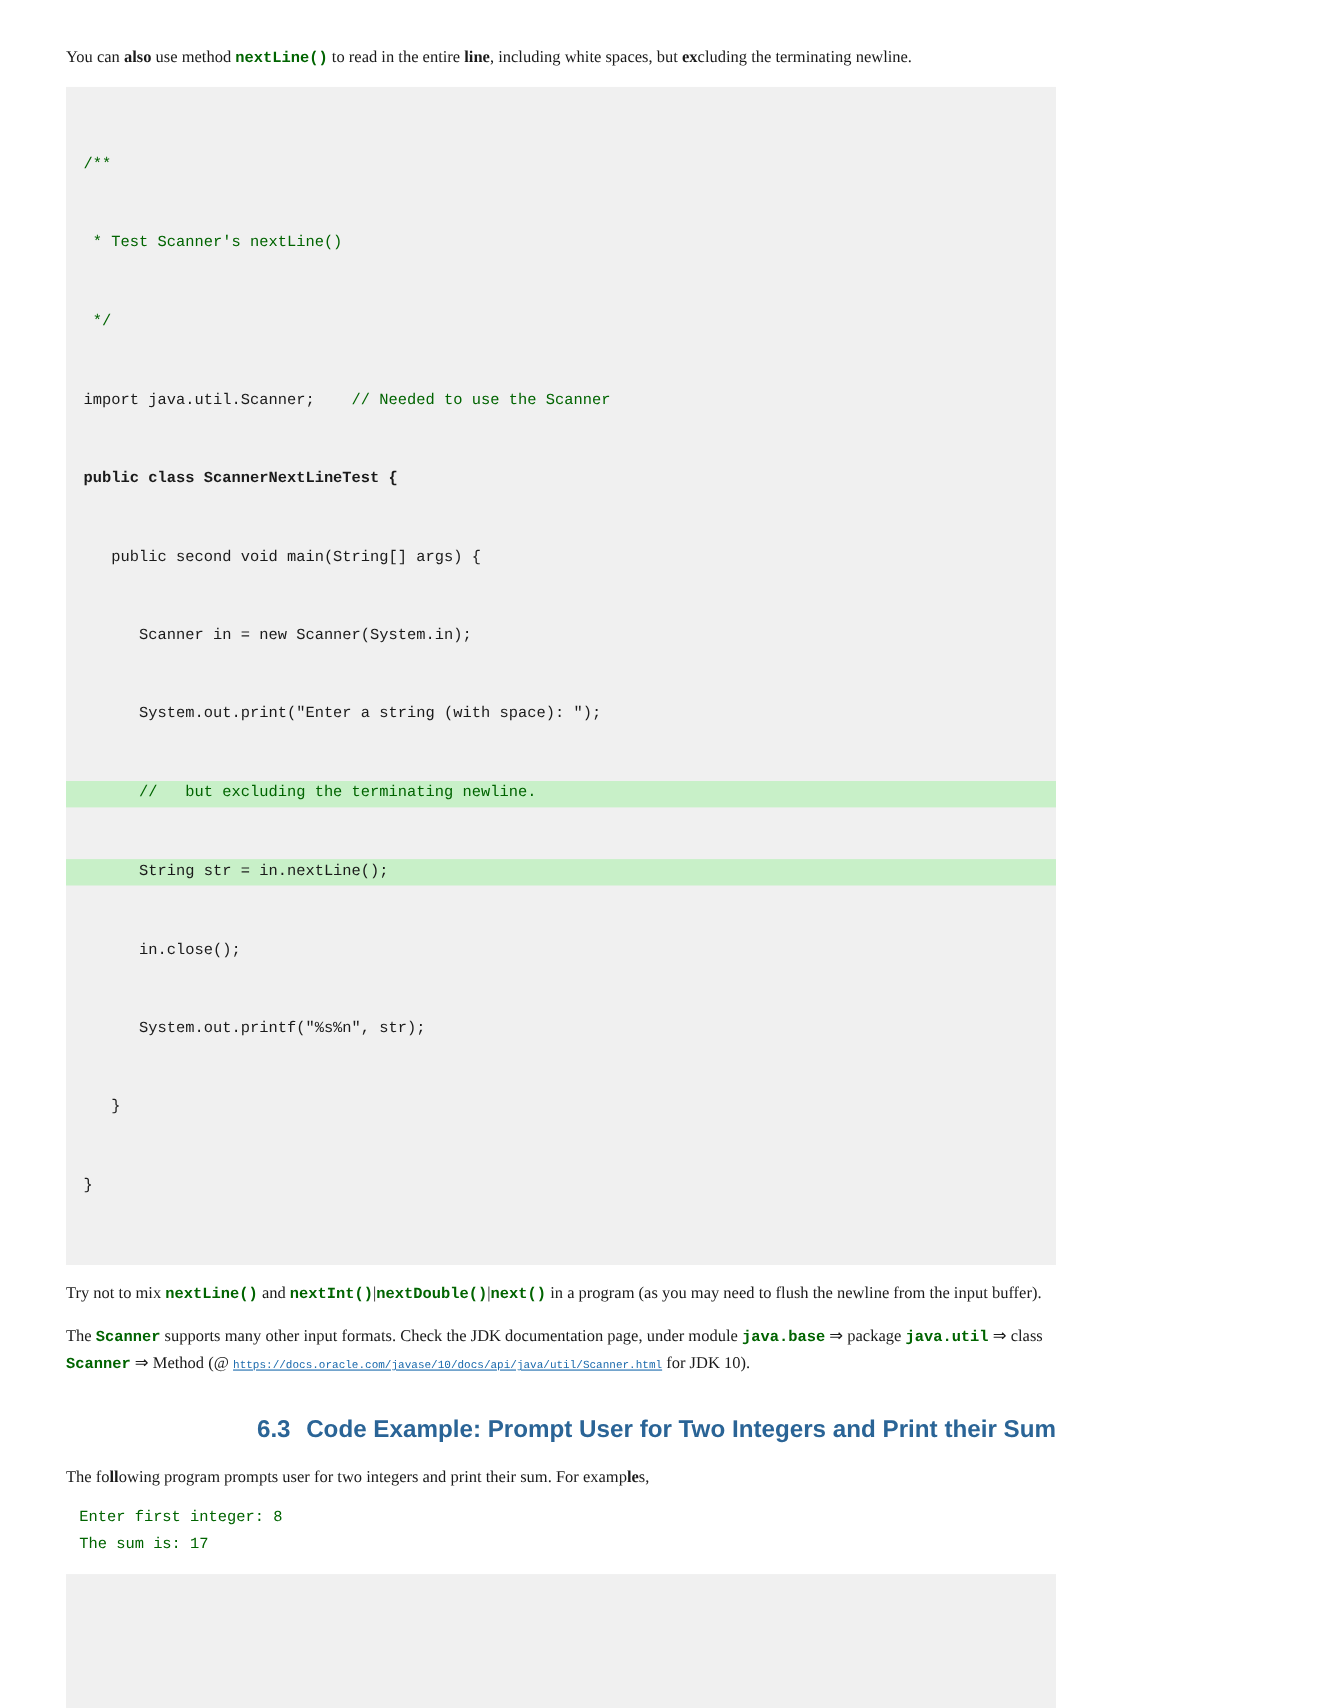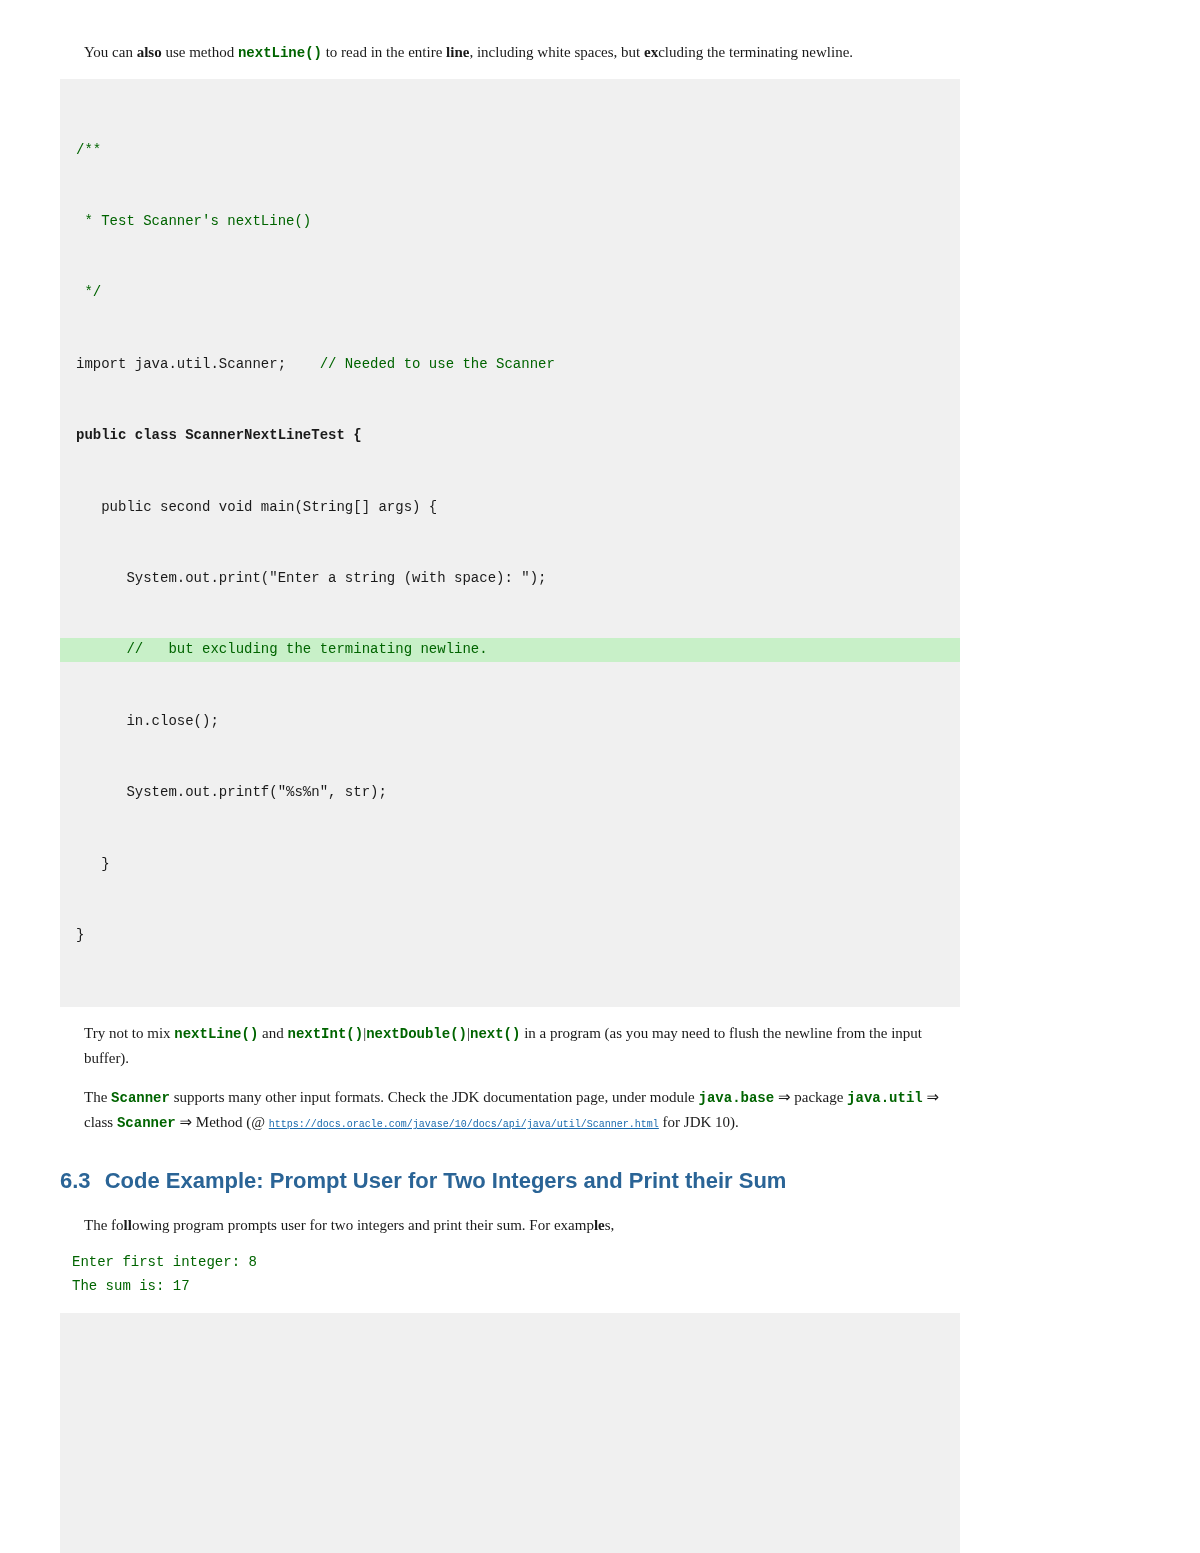--- a/index.html
+++ b/index.html
@@ -19,21 +19,20 @@
     }
 
     .page-content {
       max-width: 900px;
     }
 
     p {
       margin-bottom: 14px;
       font-size: 15px;
       line-height: 1.65;
-      margin-left: 24px;
     }
 
     code, .inline-code {
       font-family: 'Courier New', Courier, monospace;
       font-size: 14px;
       color: #006400;
       font-weight: bold;
     }
 
     .normal-text {
@@ -71,20 +70,21 @@
       margin: 0 -16px;
       padding: 0 16px;
     }
 
     .section-heading {
       font-size: 22px;
       font-weight: bold;
       color: #2a6496;
       margin: 28px 0 14px 0;
       font-family: Arial, sans-serif;
+      text-align: right;
     }
 
     .section-heading .section-num {
       margin-right: 8px;
     }
 
     .link-text {
       color: #1a6aad;
       text-decoration: underline;
       font-family: 'Courier New', monospace;
@@ -111,22 +111,24 @@
     <span class="normal-text">You can </span><span class="normal-text bold-text">also</span><span class="normal-text"> use method </span><code>nextLine()</code><span class="normal-text"> to read in the entire </span><span class="normal-text bold-text">line</span><span class="normal-text">, including white spaces, but </span><span class="normal-text bold-text">ex</span><span class="normal-text">cluding the terminating newline.</span>
   </p>
 
   <div class="code-block">
     <span class="code-line c-green">/**</span>
     <span class="code-line c-green"> * Test Scanner's nextLine()</span>
     <span class="code-line c-green"> */</span>
     <span class="code-line"><span class="c-black">import java.util.Scanner;    </span><span class="c-green">// Needed to use the Scanner</span></span>
     <span class="code-line c-black c-bold">public class ScannerNextLineTest {</span>
     <span class="code-line c-black">   public second void main(String[] args) {</span>
+    <span class="code-line c-black">      Scanner in = new Scanner(System.in);</span>
     <span class="code-line c-black">      System.out.print("Enter a string (with space): ");</span>
     <span class="code-line highlight-line c-green">      //   but excluding the terminating newline.</span>
+    <span class="code-line highlight-line c-black">      String str = in.nextLine();</span>
     <span class="code-line c-black">      in.close();</span>
     <span class="code-line c-black">      System.out.printf("%s%n", str);</span>
     <span class="code-line c-black">   }</span>
     <span class="code-line c-black">}</span>
   </div>
 
   <p>
     <span class="normal-text">Try not to mix </span><code>nextLine()</code><span class="normal-text"> and </span><code>nextInt()</code><span class="normal-text">|</span><code>nextDouble()</code><span class="normal-text">|</span><code>next()</code><span class="normal-text"> in a program (as you may need to flush the newline from the input buffer).</span>
   </p>
 

